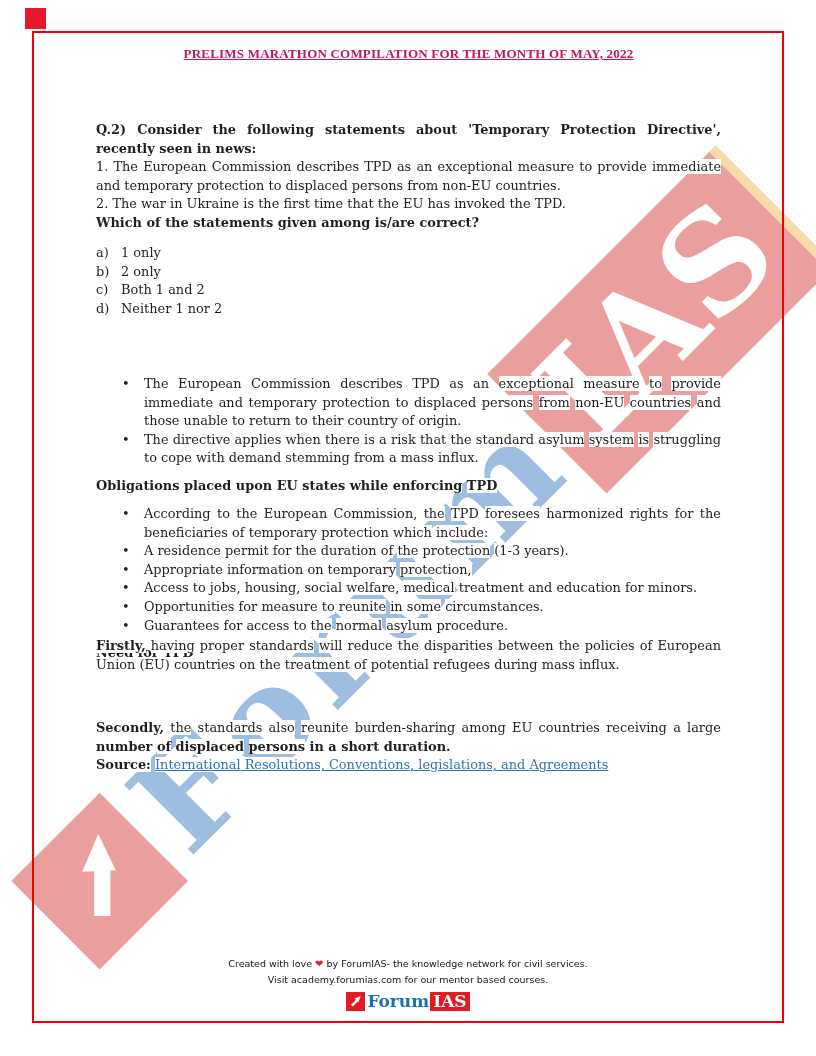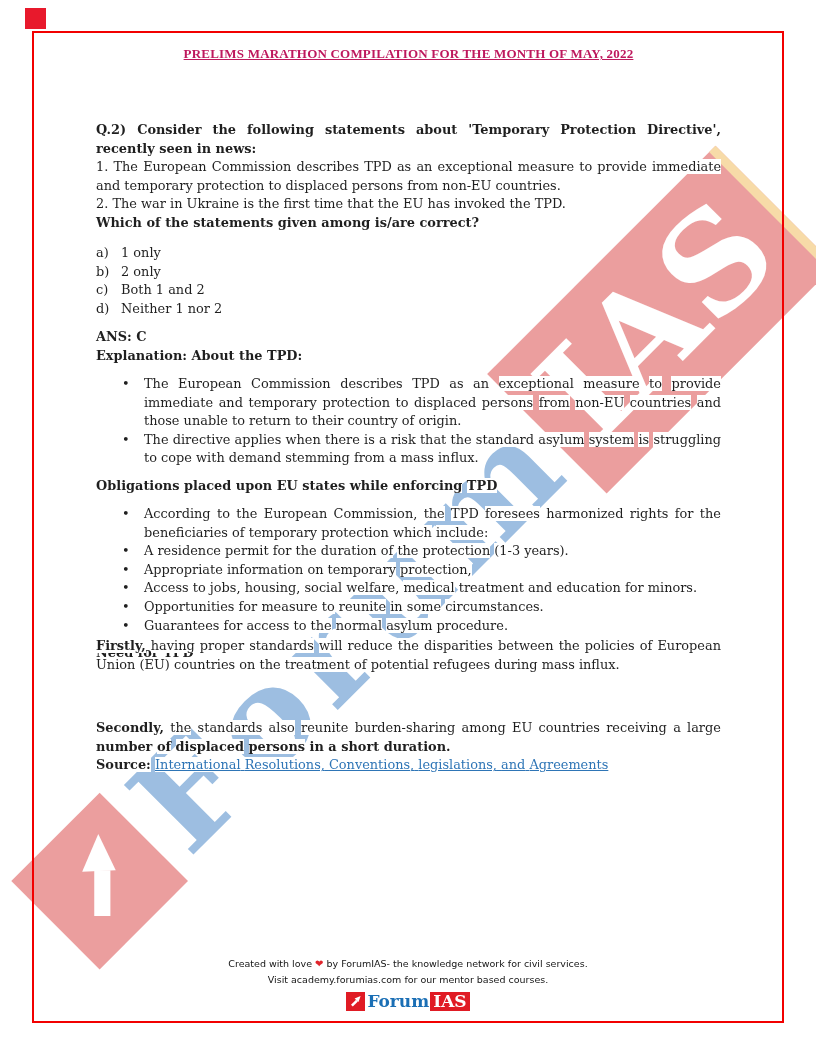--- a/index.html
+++ b/index.html
@@ -91,24 +91,20 @@
       <div class="opt-row">
         <span class="opt-label wordbg"><span class="w">c)</span></span>
         <span class="opt-text wordbg"><span class="w">Both</span> <span class="w">1</span> <span class="w">and</span> <span class="w">2</span></span>
       </div>
       <div class="opt-row">
         <span class="opt-label wordbg"><span class="w">d)</span></span>
         <span class="opt-text wordbg"><span class="w">Neither</span> <span class="w">1</span> <span class="w">nor</span> <span class="w">2</span></span>
       </div>
     </div>
 
-    <div class="block ans-block">
-      <div class="para bold"><span class="wordbg"><span class="w">ANS:</span> <span class="w">C</span></span></div>
-      <div class="para bold"><span class="wordbg"><span class="w">Explanation:</span> <span class="w">About</span> <span class="w">the</span> <span class="w">TPD:</span></span></div>
-    </div>
 
     <div class="block bullets-1">
       <div class="bullet-row">
         <span class="dot wordbg"><span class="w">•</span></span>
         <span class="b-text wordbg"><span class="w">The</span> <span class="w">European</span> <span class="w">Commission</span> <span class="w">describes</span> <span class="w">TPD</span> <span class="w">as</span> <span class="w">an</span> <span class="w">exceptional</span> <span class="w">measure</span> <span class="w">to</span> <span class="w">provide</span> <span class="w">immediate</span> <span class="w">and</span> <span class="w">temporary</span> <span class="w">protection</span> <span class="w">to</span> <span class="w">displaced</span> <span class="w">persons</span> <span class="w">from</span> <span class="w">non-EU</span> <span class="w">countries</span> <span class="w">and</span> <span class="w">those</span> <span class="w">unable</span> <span class="w">to</span> <span class="w">return</span> <span class="w">to</span> <span class="w">their</span> <span class="w">country</span> <span class="w">of</span> <span class="w">origin.</span></span>
       </div>
       <div class="bullet-row">
         <span class="dot wordbg"><span class="w">•</span></span>
         <span class="b-text wordbg"><span class="w">The</span> <span class="w">directive</span> <span class="w">applies</span> <span class="w">when</span> <span class="w">there</span> <span class="w">is</span> <span class="w">a</span> <span class="w">risk</span> <span class="w">that</span> <span class="w">the</span> <span class="w">standard</span> <span class="w">asylum</span> <span class="w">system</span> <span class="w">is</span> <span class="w">struggling</span> <span class="w">to</span> <span class="w">cope</span> <span class="w">with</span> <span class="w">demand</span> <span class="w">stemming</span> <span class="w">from</span> <span class="w">a</span> <span class="w">mass</span> <span class="w">influx.</span></span>
       </div>

